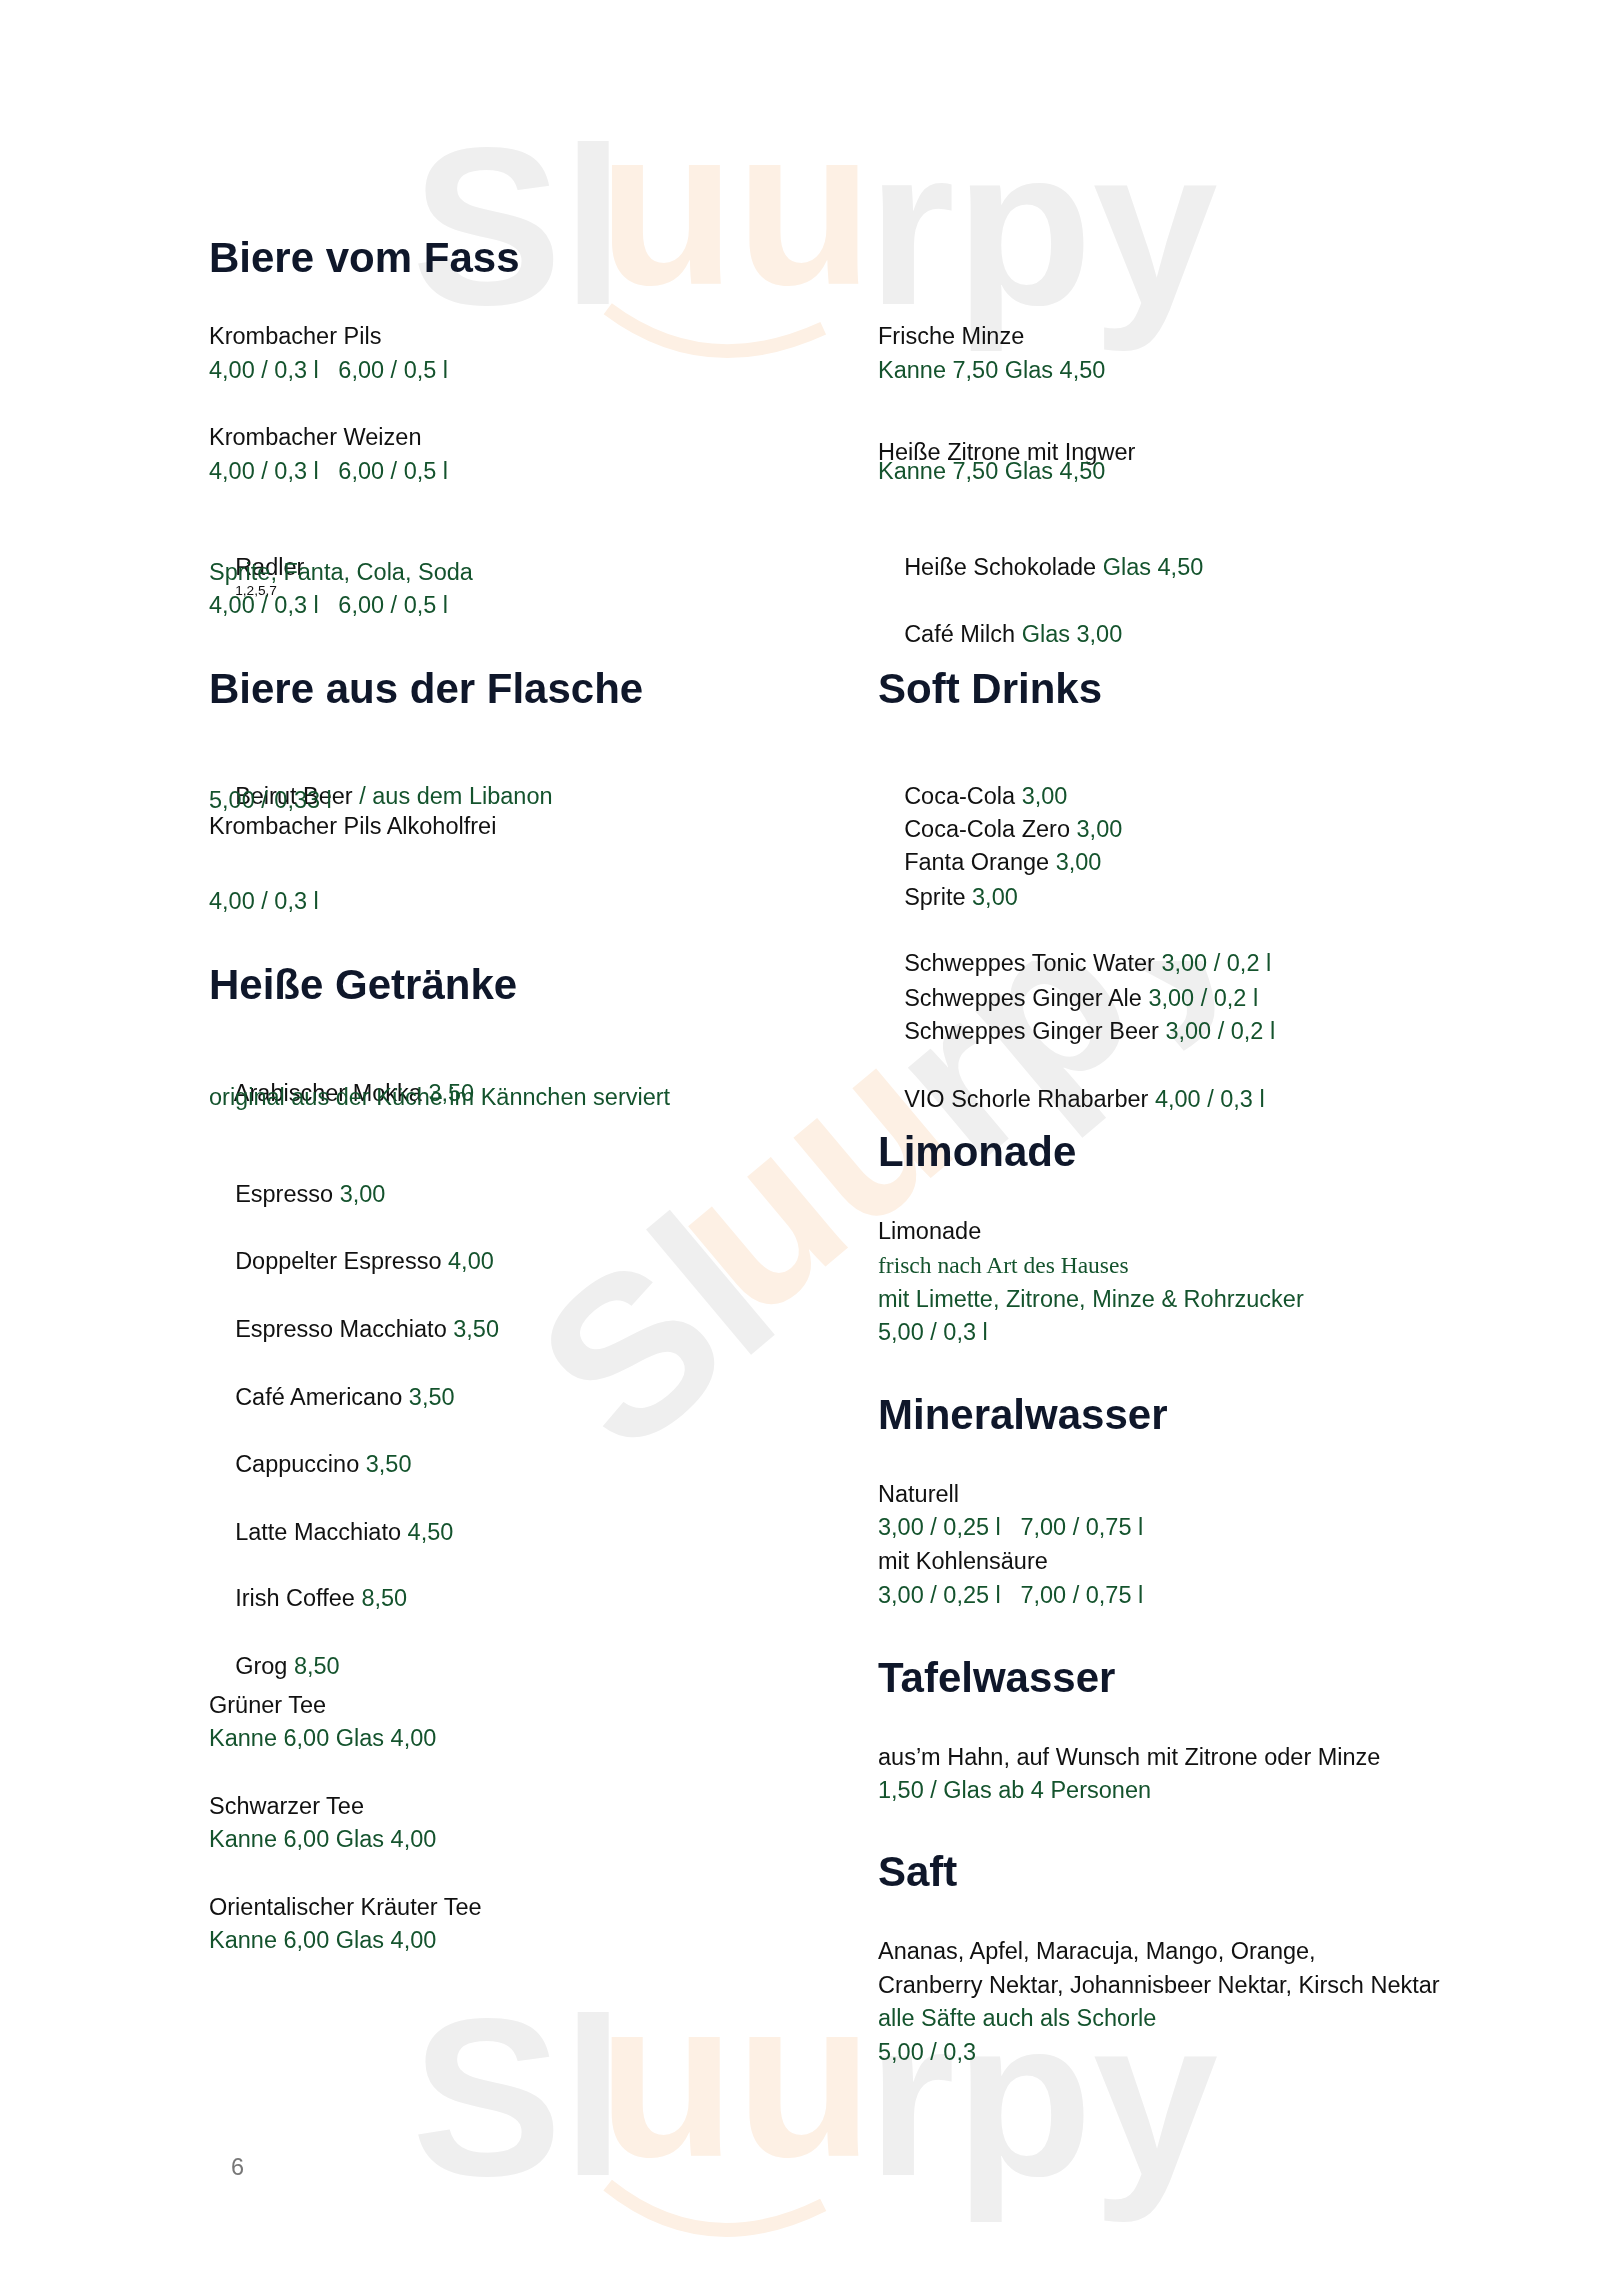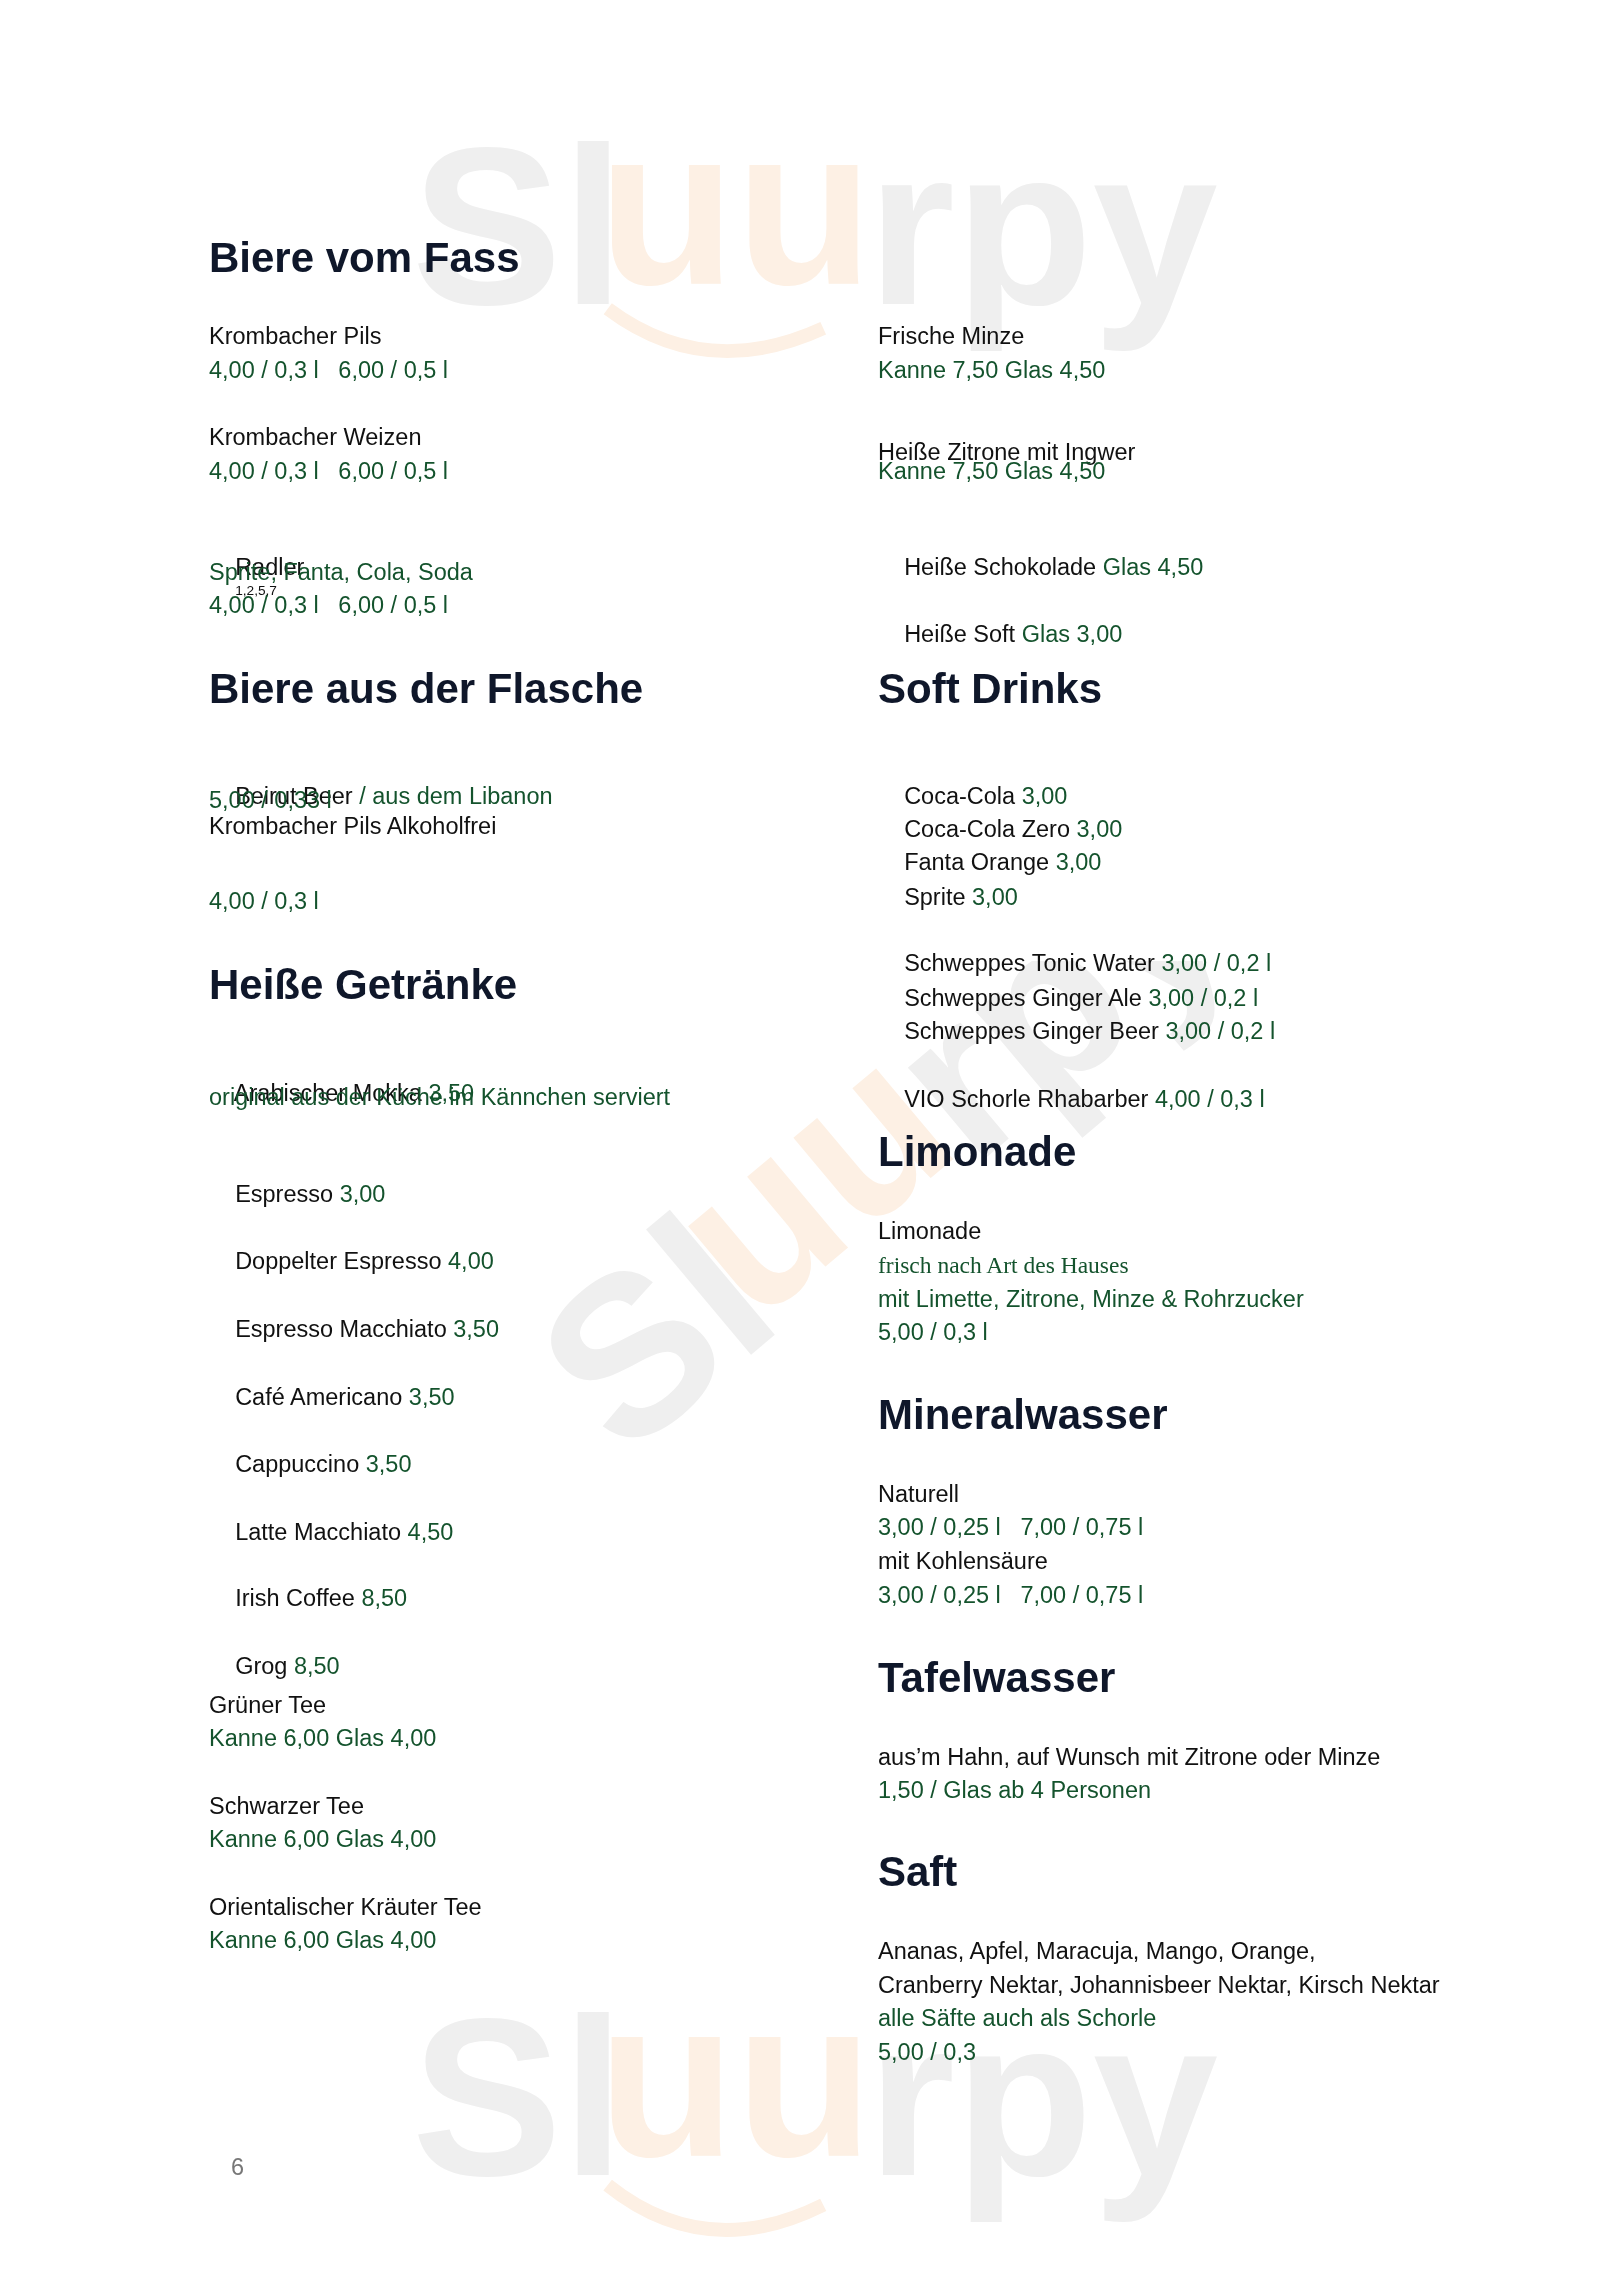--- a/index.html
+++ b/index.html
@@ -111,21 +111,21 @@
   <div class="line" style="top: 322px; white-space: pre;">Frische Minze</div>
   <div class="line g" style="top: 356px; white-space: pre;">Kanne 7,50 Glas 4,50</div>
 
   <div class="line" style="top: 423px; white-space: pre; margin-top: 15px;">Heiße Zitrone mit Ingwer</div>
   <div class="line g" style="top: 457px; white-space: pre;">Kanne 7,50 Glas 4,50</div>
 
   <div class="line" style="top: 524px; white-space: pre;">
     <span>Heiße Schokolade</span> <span class="g">Glas 4,50</span>
   </div>
   <div class="line" style="top: 591px; white-space: pre;">
-    <span>Heiße Soft</span> <span class="g">Glas 3,00</span>
+    <span>Café Milch</span> <span class="g">Glas 3,00</span>
   </div>
 
   <h2 class="h" style="top:664px;">Soft Drinks</h2>
 
   <div class="line" style="top: 753px; white-space: pre;">
     <span>Coca-Cola</span> <span class="g">3,00</span>
   </div>
   <div class="line" style="top: 786px; white-space: pre;">
     <span>Coca-Cola Zero</span> <span class="g">3,00</span>
   </div>

